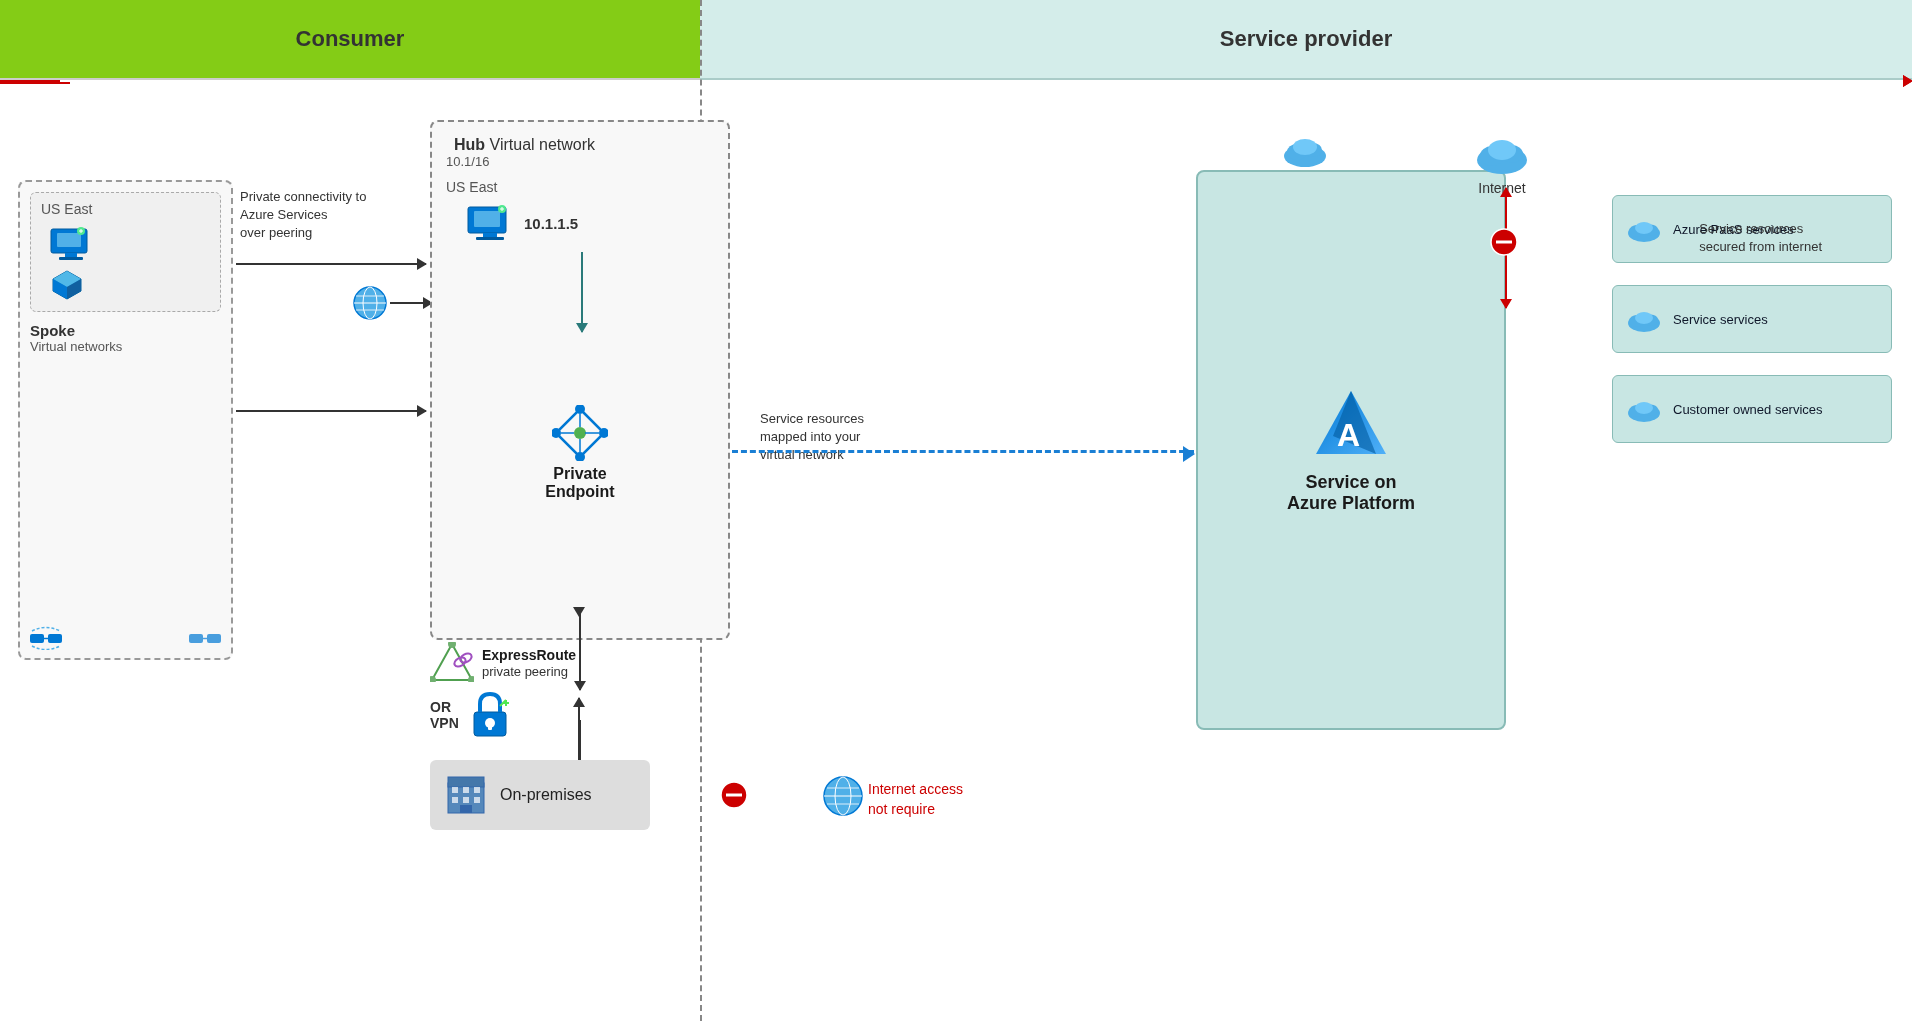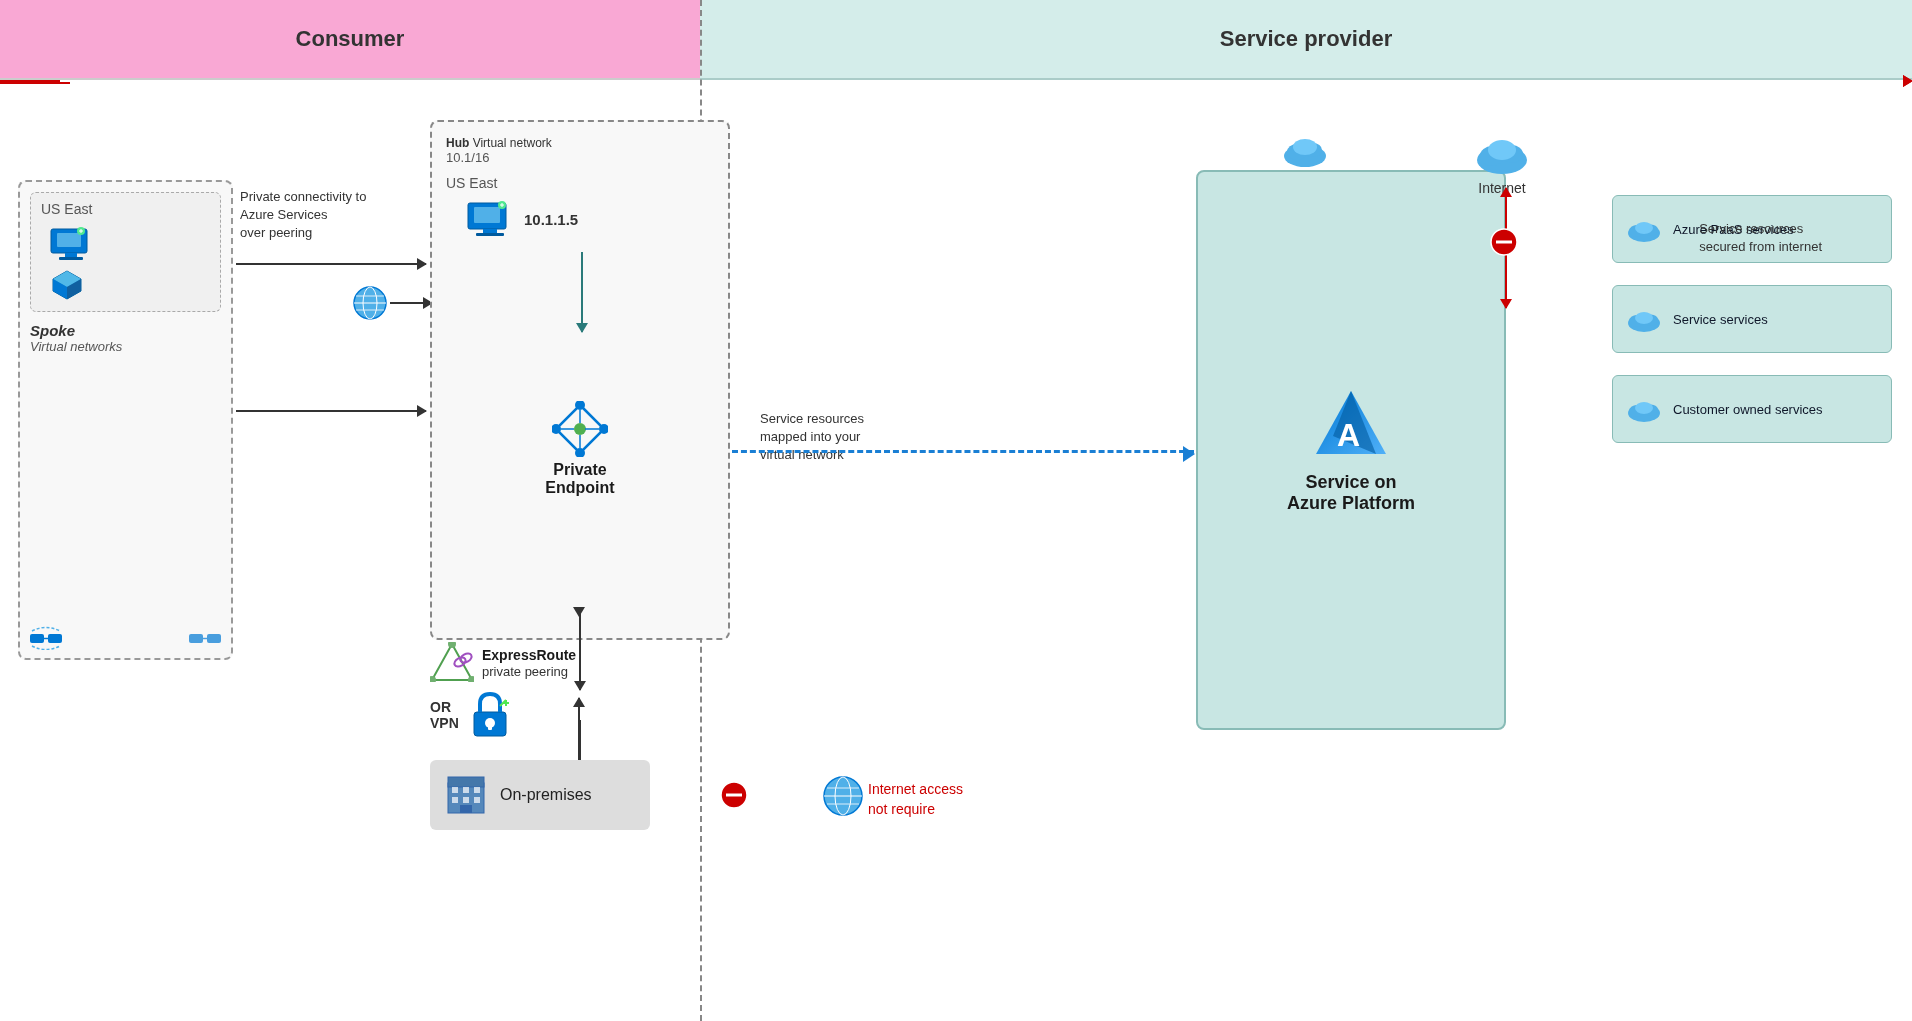--- a/index.html
+++ b/index.html
@@ -13,21 +13,21 @@
     }
 
     
     .header-band {
       position: absolute;
       top: 0; left: 0; right: 0;
       height: 80px;
       display: flex;
     }
     .header-consumer {
-      background: #f9a8d4;
+      background: #84cc16;
       flex: 0 0 700px;
       display: flex;
       align-items: center;
       justify-content: center;
       border-bottom: 2px solid #ccc;
     }
     .header-provider {
       background: #d4edea;
       flex: 1;
       display: flex;
@@ -103,22 +103,23 @@
       left: 430px;
       top: 40px;
       width: 300px;
       height: 520px;
       border: 2px dashed #888;
       border-radius: 8px;
       background: #f8f8f8;
       padding: 14px;
     }
     .hub-title {
-      font-size: 12px;
+      font-size: 16px;
       color: #333;
+      margin-left: 8px;
     }
     .hub-title strong {
       font-weight: 700;
     }
     .hub-subtitle {
       font-size: 13px;
       color: #555;
     }
 
     
@@ -334,21 +335,21 @@
         <svg width="36" height="36" viewBox="0 0 36 36">
           <polygon points="18,4 32,12 32,24 18,32 4,24 4,12" fill="#1a90d4" stroke="#0060a0" stroke-width="1"></polygon>
           <polygon points="18,4 32,12 18,20 4,12" fill="#50b8e8"></polygon>
           <polygon points="18,20 32,12 32,24 18,32" fill="#1060a0"></polygon>
           <polygon points="18,20 4,12 4,24 18,32" fill="#0078d4"></polygon>
         </svg>
       </div>
     </div>
 
 
-    <div style="margin-top:6px;font-style:italic;">
+    <div style="margin-top:6px;">
       <div class="spoke-label">Spoke</div>
       <div class="spoke-sublabel">Virtual networks</div>
     </div>
 
     <svg style="position:absolute;bottom:8px;left:8px;" width="36" height="24" viewBox="0 0 36 24">
       <rect x="2" y="8" width="14" height="9" rx="2" fill="#0078d4"></rect>
       <rect x="20" y="8" width="14" height="9" rx="2" fill="#0078d4"></rect>
       <line x1="16" y1="12.5" x2="20" y2="12.5" stroke="#0078d4" stroke-width="1.5"></line>
       <path d="M4,5 Q18,-2 32,5" fill="none" stroke="#50b0e8" stroke-width="1.5" stroke-dasharray="3,2"></path>
       <path d="M4,20 Q18,27 32,20" fill="none" stroke="#50b0e8" stroke-width="1.5" stroke-dasharray="3,2"></path>

